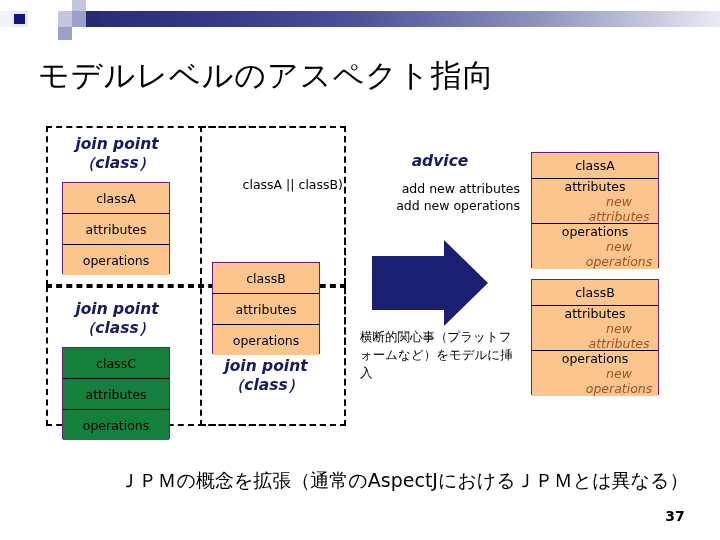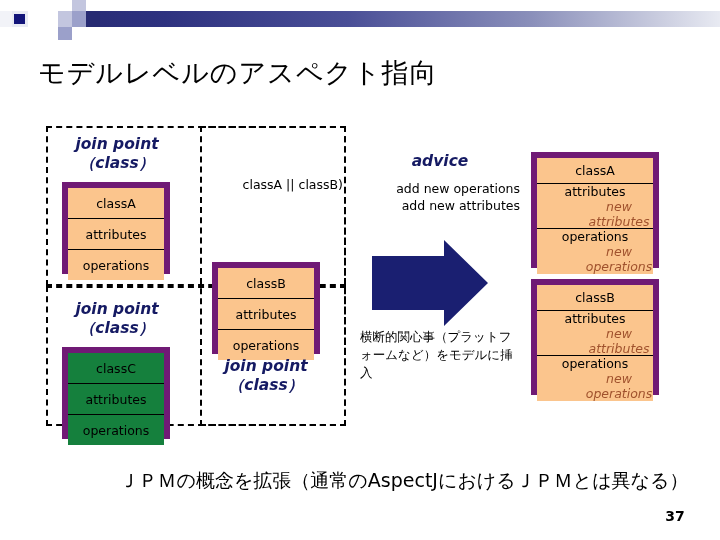--- a/index.html
+++ b/index.html
@@ -13,42 +13,42 @@
   
   #header-decoration{position:absolute;left:0;top:0;width:720px;height:40px;}
   #header-bar{
     position:absolute;left:44px;top:11px;width:676px;height:16px;
     background:linear-gradient(to right,#262a72 0%,#2e3280 18%,#4a4f97 45%,#8a8fba 72%,#c6c9dd 90%,#e8eaf2 100%);
   }
   .sq{position:absolute;}
   
   #page-title{
     position:absolute;left:38px;top:55px;width:644px;
-    font-size:27px;letter-spacing:1px;color:#000000;
+    font-size:31px;letter-spacing:1px;color:#000000;
     font-family:"DejaVu Sans","Liberation Sans",sans-serif;
     white-space:nowrap;
   }
   
   #diagram{position:absolute;left:0;top:0;width:608px;height:540px;}
   .dashed-region{
     position:absolute;border:2px dashed #000000;box-sizing:border-box;
   }
   .grp-label{
     position:absolute;text-align:center;color:#151a63;
     font-style:italic;font-weight:bold;font-size:15.5px;
     font-family:"DejaVu Sans","Liberation Sans",sans-serif;
     line-height:19px;white-space:nowrap;
   }
   .plain-label{
     position:absolute;text-align:right;color:#000000;
     font-size:12.5px;line-height:17px;
     font-family:"DejaVu Sans","Liberation Sans",sans-serif;
   }
   
-  .class-box{position:absolute;box-sizing:border-box;border:6px solid #701a75;}
+  .class-box{position:absolute;box-sizing:border-box;border:1px solid #701a75;}
   .class-box .cell{
     box-sizing:border-box;
     border-bottom:1px solid #000000;
     text-align:center;
     font-size:12.5px;color:#000000;
     font-family:"DejaVu Sans","Liberation Sans",sans-serif;
     display:flex;flex-direction:column;align-items:center;justify-content:center;
   }
   .class-box .cell:last-child{border-bottom:none;}
   .fill-orange{background:#fbc58d;}
@@ -162,22 +162,22 @@
 
   <div class="grp-label" style="left:212px;top:357px;width:108px;">
     <div>join point</div>
     <div>（class）</div>
   </div>
 
   <div class="grp-label" style="left:360px;top:152px;width:160px;">
     <div>advice</div>
   </div>
   <div class="plain-label" style="left:360px;top:180px;width:160px;">
+    <div>add new attributes</div>
     <div>add new operations</div>
-    <div>add new attributes</div>
   </div>
 
   <svg id="insert-arrow" viewBox="0 0 116 86" xmlns="http://www.w3.org/2000/svg">
     <polygon points="0,16 72,16 72,0 116,43 72,86 72,70 0,70" fill="#1a1f71"></polygon>
   </svg>
 
   <div id="crosscut-note">横断的関心事（プラットフォームなど）をモデルに挿入</div>
 
   <div class="class-box" style="left:531px;top:152px;width:128px;height:116px;">
     <div class="cell fill-orange" style="height:26px;">

